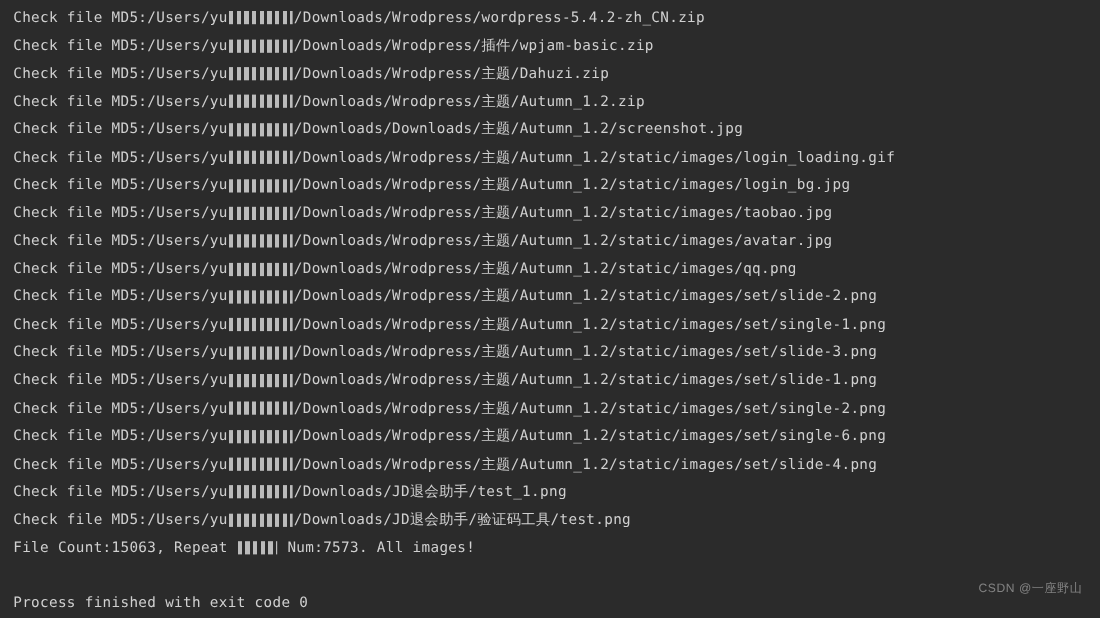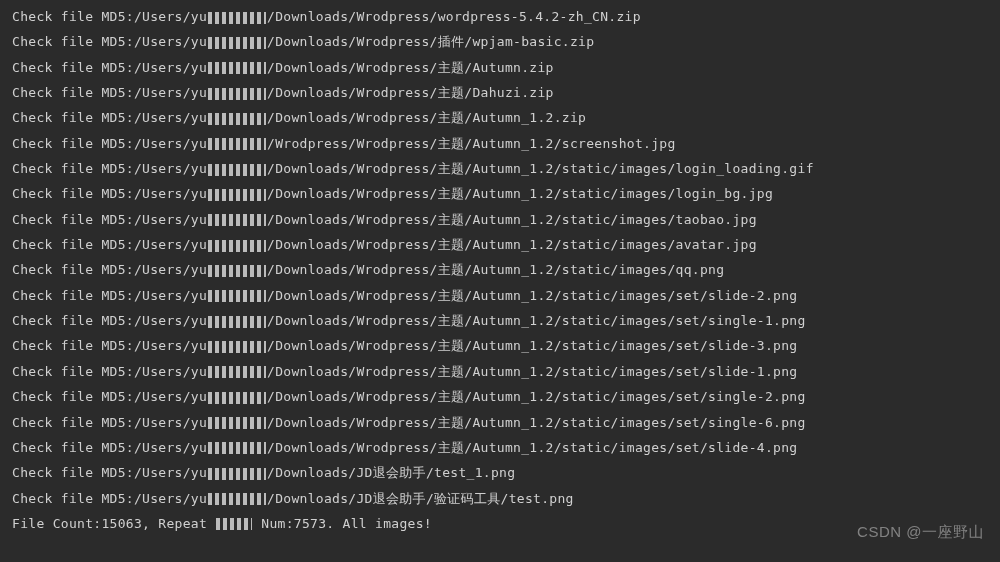--- a/index.html
+++ b/index.html
@@ -33,39 +33,38 @@
       margin: 0 1px;
     }
     .blank-line {
       height: 1.95em;
     }
     .watermark {
       position: absolute;
       right: 16px;
       bottom: 16px;
       color: rgba(200,200,200,0.55);
-      font-size: 15px;
+      font-size: 11px;
       font-family: sans-serif;
       letter-spacing: 0.5px;
     }
     #lines-container {
       display: flex;
       flex-direction: column;
     }
   </style>
 </head>
 <body>
 
 <div id="lines-container">
     <div class="terminal-line"><span>Check file MD5:/Users/yu</span><span class="redacted"></span><span>/Downloads/Wrodpress/wordpress-5.4.2-zh_CN.zip</span></div>
     <div class="terminal-line"><span>Check file MD5:/Users/yu</span><span class="redacted"></span><span>/Downloads/Wrodpress/插件/wpjam-basic.zip</span></div>
-    <div class="terminal-line"><span>Check file MD5:/Users/yu</span><span class="redacted"></span><span>/Downloads/Wrodpress/主题/Autumn.zip</span></div>
     <div class="terminal-line"><span>Check file MD5:/Users/yu</span><span class="redacted"></span><span>/Downloads/Wrodpress/主题/Dahuzi.zip</span></div>
     <div class="terminal-line"><span>Check file MD5:/Users/yu</span><span class="redacted"></span><span>/Downloads/Wrodpress/主题/Autumn_1.2.zip</span></div>
-    <div class="terminal-line"><span>Check file MD5:/Users/yu</span><span class="redacted"></span><span>/Wrodpress/Wrodpress/主题/Autumn_1.2/screenshot.jpg</span></div>
+    <div class="terminal-line"><span>Check file MD5:/Users/yu</span><span class="redacted"></span><span>/Downloads/Downloads/主题/Autumn_1.2/screenshot.jpg</span></div>
     <div class="terminal-line"><span>Check file MD5:/Users/yu</span><span class="redacted"></span><span>/Downloads/Wrodpress/主题/Autumn_1.2/static/images/login_loading.gif</span></div>
     <div class="terminal-line"><span>Check file MD5:/Users/yu</span><span class="redacted"></span><span>/Downloads/Wrodpress/主题/Autumn_1.2/static/images/login_bg.jpg</span></div>
     <div class="terminal-line"><span>Check file MD5:/Users/yu</span><span class="redacted"></span><span>/Downloads/Wrodpress/主题/Autumn_1.2/static/images/taobao.jpg</span></div>
     <div class="terminal-line"><span>Check file MD5:/Users/yu</span><span class="redacted"></span><span>/Downloads/Wrodpress/主题/Autumn_1.2/static/images/avatar.jpg</span></div>
     <div class="terminal-line"><span>Check file MD5:/Users/yu</span><span class="redacted"></span><span>/Downloads/Wrodpress/主题/Autumn_1.2/static/images/qq.png</span></div>
     <div class="terminal-line"><span>Check file MD5:/Users/yu</span><span class="redacted"></span><span>/Downloads/Wrodpress/主题/Autumn_1.2/static/images/set/slide-2.png</span></div>
     <div class="terminal-line"><span>Check file MD5:/Users/yu</span><span class="redacted"></span><span>/Downloads/Wrodpress/主题/Autumn_1.2/static/images/set/single-1.png</span></div>
     <div class="terminal-line"><span>Check file MD5:/Users/yu</span><span class="redacted"></span><span>/Downloads/Wrodpress/主题/Autumn_1.2/static/images/set/slide-3.png</span></div>
     <div class="terminal-line"><span>Check file MD5:/Users/yu</span><span class="redacted"></span><span>/Downloads/Wrodpress/主题/Autumn_1.2/static/images/set/slide-1.png</span></div>
     <div class="terminal-line"><span>Check file MD5:/Users/yu</span><span class="redacted"></span><span>/Downloads/Wrodpress/主题/Autumn_1.2/static/images/set/single-2.png</span></div>

